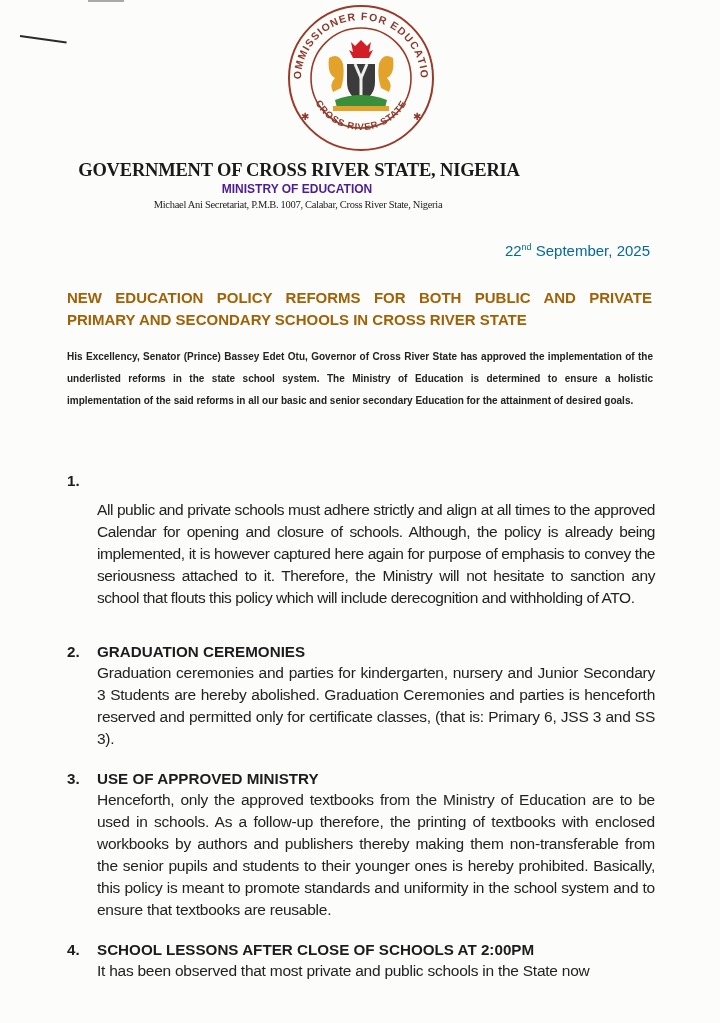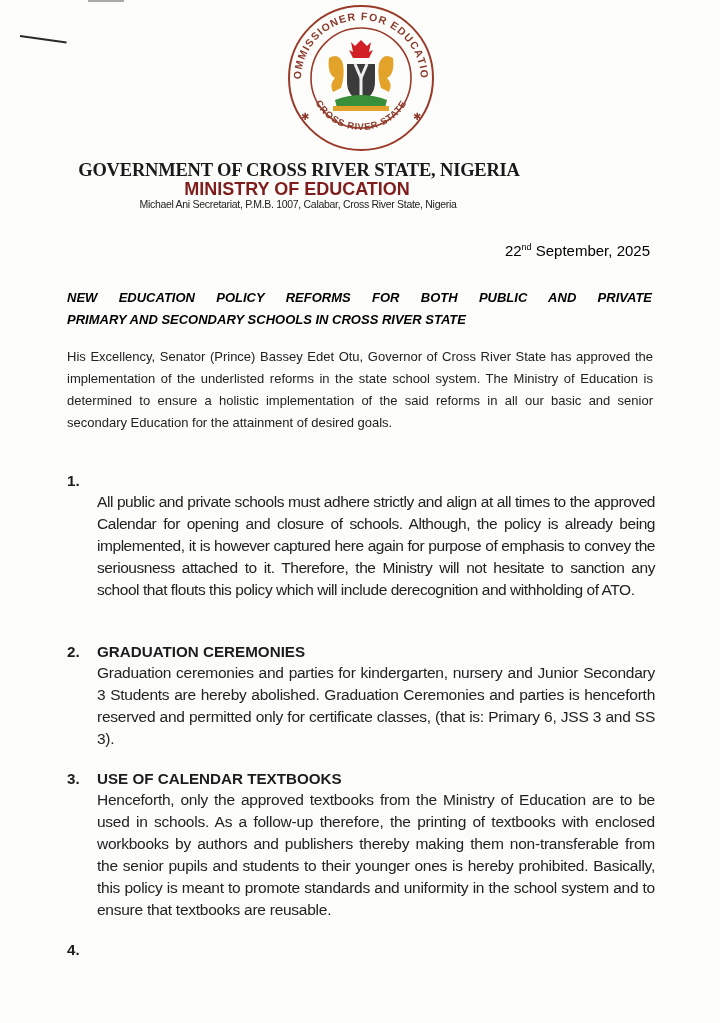--- a/index.html
+++ b/index.html
@@ -7,40 +7,40 @@
   body { position: relative; font-family: "Liberation Sans", sans-serif; color: #1d1d1d; }
   .page { position: absolute; left: 0; top: 0; width: 720px; height: 1023px; background: #fcfcfa; }
   .stray-mark { position: absolute; left: 20px; top: 35px; width: 47px; height: 2px; background: #2a2a2a; transform: rotate(8deg); transform-origin: left center; }
   .top-mark { position: absolute; left: 88px; top: 0; width: 36px; height: 2px; background: #555; opacity: .5; }
 
   .seal { position: absolute; left: 281px; top: 2px; width: 160px; height: 152px; }
 
   .letterhead { position: absolute; left: 0; top: 160px; width: 588px; text-align: center; }
   .gov-title { font-family: "Liberation Serif", serif; font-weight: bold; font-size: 18.5px; letter-spacing: -0.2px; color: #1a1a1a; margin-left: 10px; }
   .office { font-weight: bold; font-size: 13.4px; color: #a3202a; line-height: 16px; margin-top: 2px; margin-left: 6px; letter-spacing: -0.2px; }
-  .ministry { font-weight: bold; font-size: 18px; color: #7f1d1d; line-height: 16px; margin-left: 6px; }
-  .address { font-family: Liberation Sans, sans-serif; font-size: 10.5px; color: #222; line-height: 15px; margin-left: 8px; letter-spacing: -0.3px; }
+  .ministry { font-weight: bold; font-size: 12px; color: #4c1d95; line-height: 16px; margin-left: 6px; }
+  .address { font-family: Liberation Serif, serif; font-size: 10.5px; color: #222; line-height: 15px; margin-left: 8px; letter-spacing: -0.3px; }
 
-  .date { position: absolute; right: 70px; top: 242px; font-size: 15px; color: #000000; text-align: center; }
+  .date { position: absolute; right: 70px; top: 242px; font-size: 15px; color: #0369a1; text-align: center; }
   .date sup { font-size: 9px; vertical-align: 6px; }
 
-  .title { position: absolute; left: 67px; top: 287px; width: 585px; font-weight: bold; font-size: 13px; line-height: 22px; color: #000000; text-align: justify; text-align-last: left; font-style: italic; }
+  .title { position: absolute; left: 67px; top: 287px; width: 585px; font-weight: bold; font-size: 15px; line-height: 22px; color: #a16207; text-align: justify; text-align-last: left; }
   .title .l1 { text-align-last: justify; display: block; }
 
-  .intro { position: absolute; left: 67px; top: 346px; width: 586px; font-size: 13px; line-height: 22px; color: #222; text-align: justify; }
+  .intro { position: absolute; left: 67px; top: 346px; width: 586px; font-size: 10px; line-height: 22px; color: #222; text-align: justify; font-weight: bold; }
 
   .item { position: absolute; left: 67px; width: 588px; }
   .item-head { font-weight: bold; font-size: 15.2px; line-height: 20px; color: #1c1c1c; display: flex; }
   .item-num { width: 30px; display: inline-block; }
   .item-body { margin-left: 30px; font-size: 15.5px; line-height: 22px; color: #222; text-align: justify; letter-spacing: -0.25px; }
   .item1 { top: 471px; }
   .item2 { top: 642px; }
   .item3 { top: 769px; }
   .item4 { top: 940px; }
-  .item-body.tight { letter-spacing: -0.45px; }
+  .item-body.tight { letter-spacing: -0.45px; margin-top: 8px; }
 </style>
 </head>
 <body>
 
 <div class="page">
   <div class="top-mark"></div>
   <div class="stray-mark"></div>
 
   <div class="seal">
     <svg width="160" height="152" viewBox="0 0 160 152">
@@ -99,23 +99,25 @@
     <div class="item-head">
         <span class="item-num">2.</span>
         <span>GRADUATION CEREMONIES</span>
       </div>
     <div class="item-body">Graduation ceremonies and parties for kindergarten, nursery and Junior Secondary 3 Students are hereby abolished. Graduation Ceremonies and parties is henceforth reserved and permitted only for certificate classes, (that is: Primary 6, JSS 3 and SS 3).</div>
   </div>
 
   <div class="item item3">
     <div class="item-head">
         <span class="item-num">3.</span>
-        <span>USE OF CALENDAR TEXTBOOKS</span>
+        <span>USE OF APPROVED MINISTRY</span>
       </div>
     <div class="item-body">Henceforth, only the approved textbooks from the Ministry of Education are to be used in schools. As a follow-up therefore, the printing of textbooks with enclosed workbooks by authors and publishers thereby making them non-transferable from the senior pupils and students to their younger ones is hereby prohibited. Basically, this policy is meant to promote standards and uniformity in the school system and to ensure that textbooks are reusable.</div>
   </div>
 
   <div class="item item4">
     <div class="item-head">
         <span class="item-num">4.</span>
+        <span>SCHOOL LESSONS AFTER CLOSE OF SCHOOLS AT 2:00PM</span>
       </div>
+    <div class="item-body">It has been observed that most private and public schools in the State now</div>
   </div>
 </div>
 
 </body></html>

